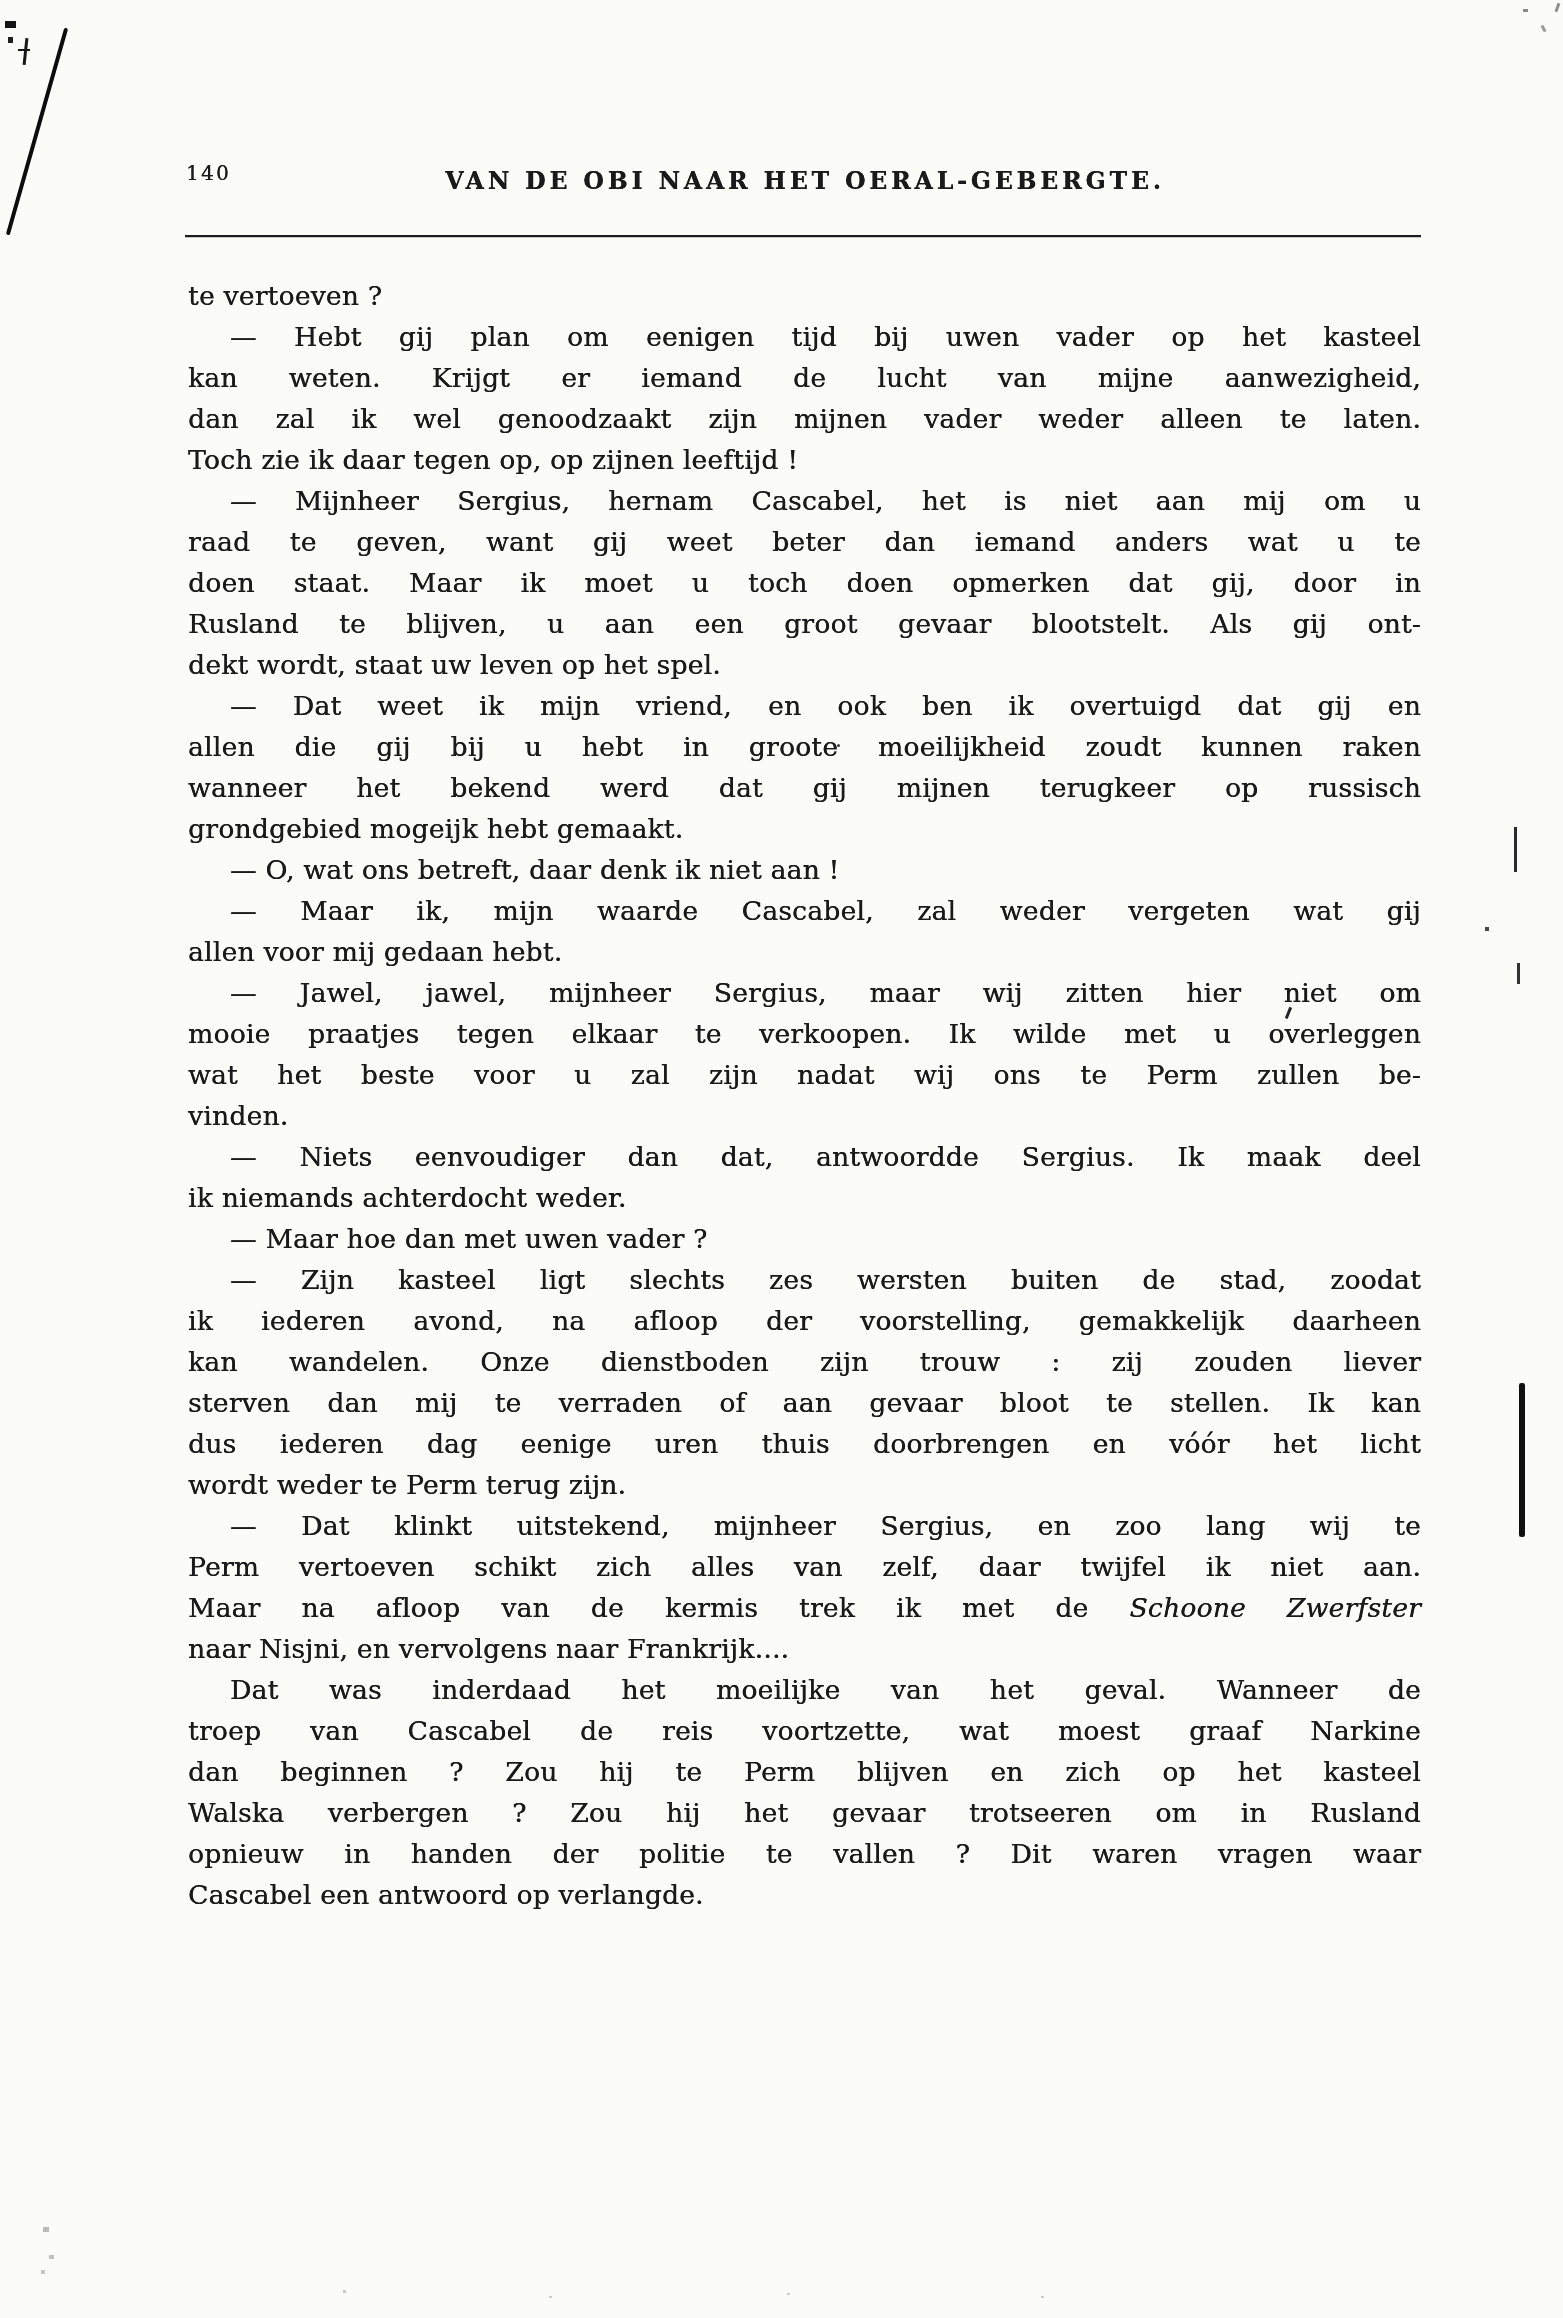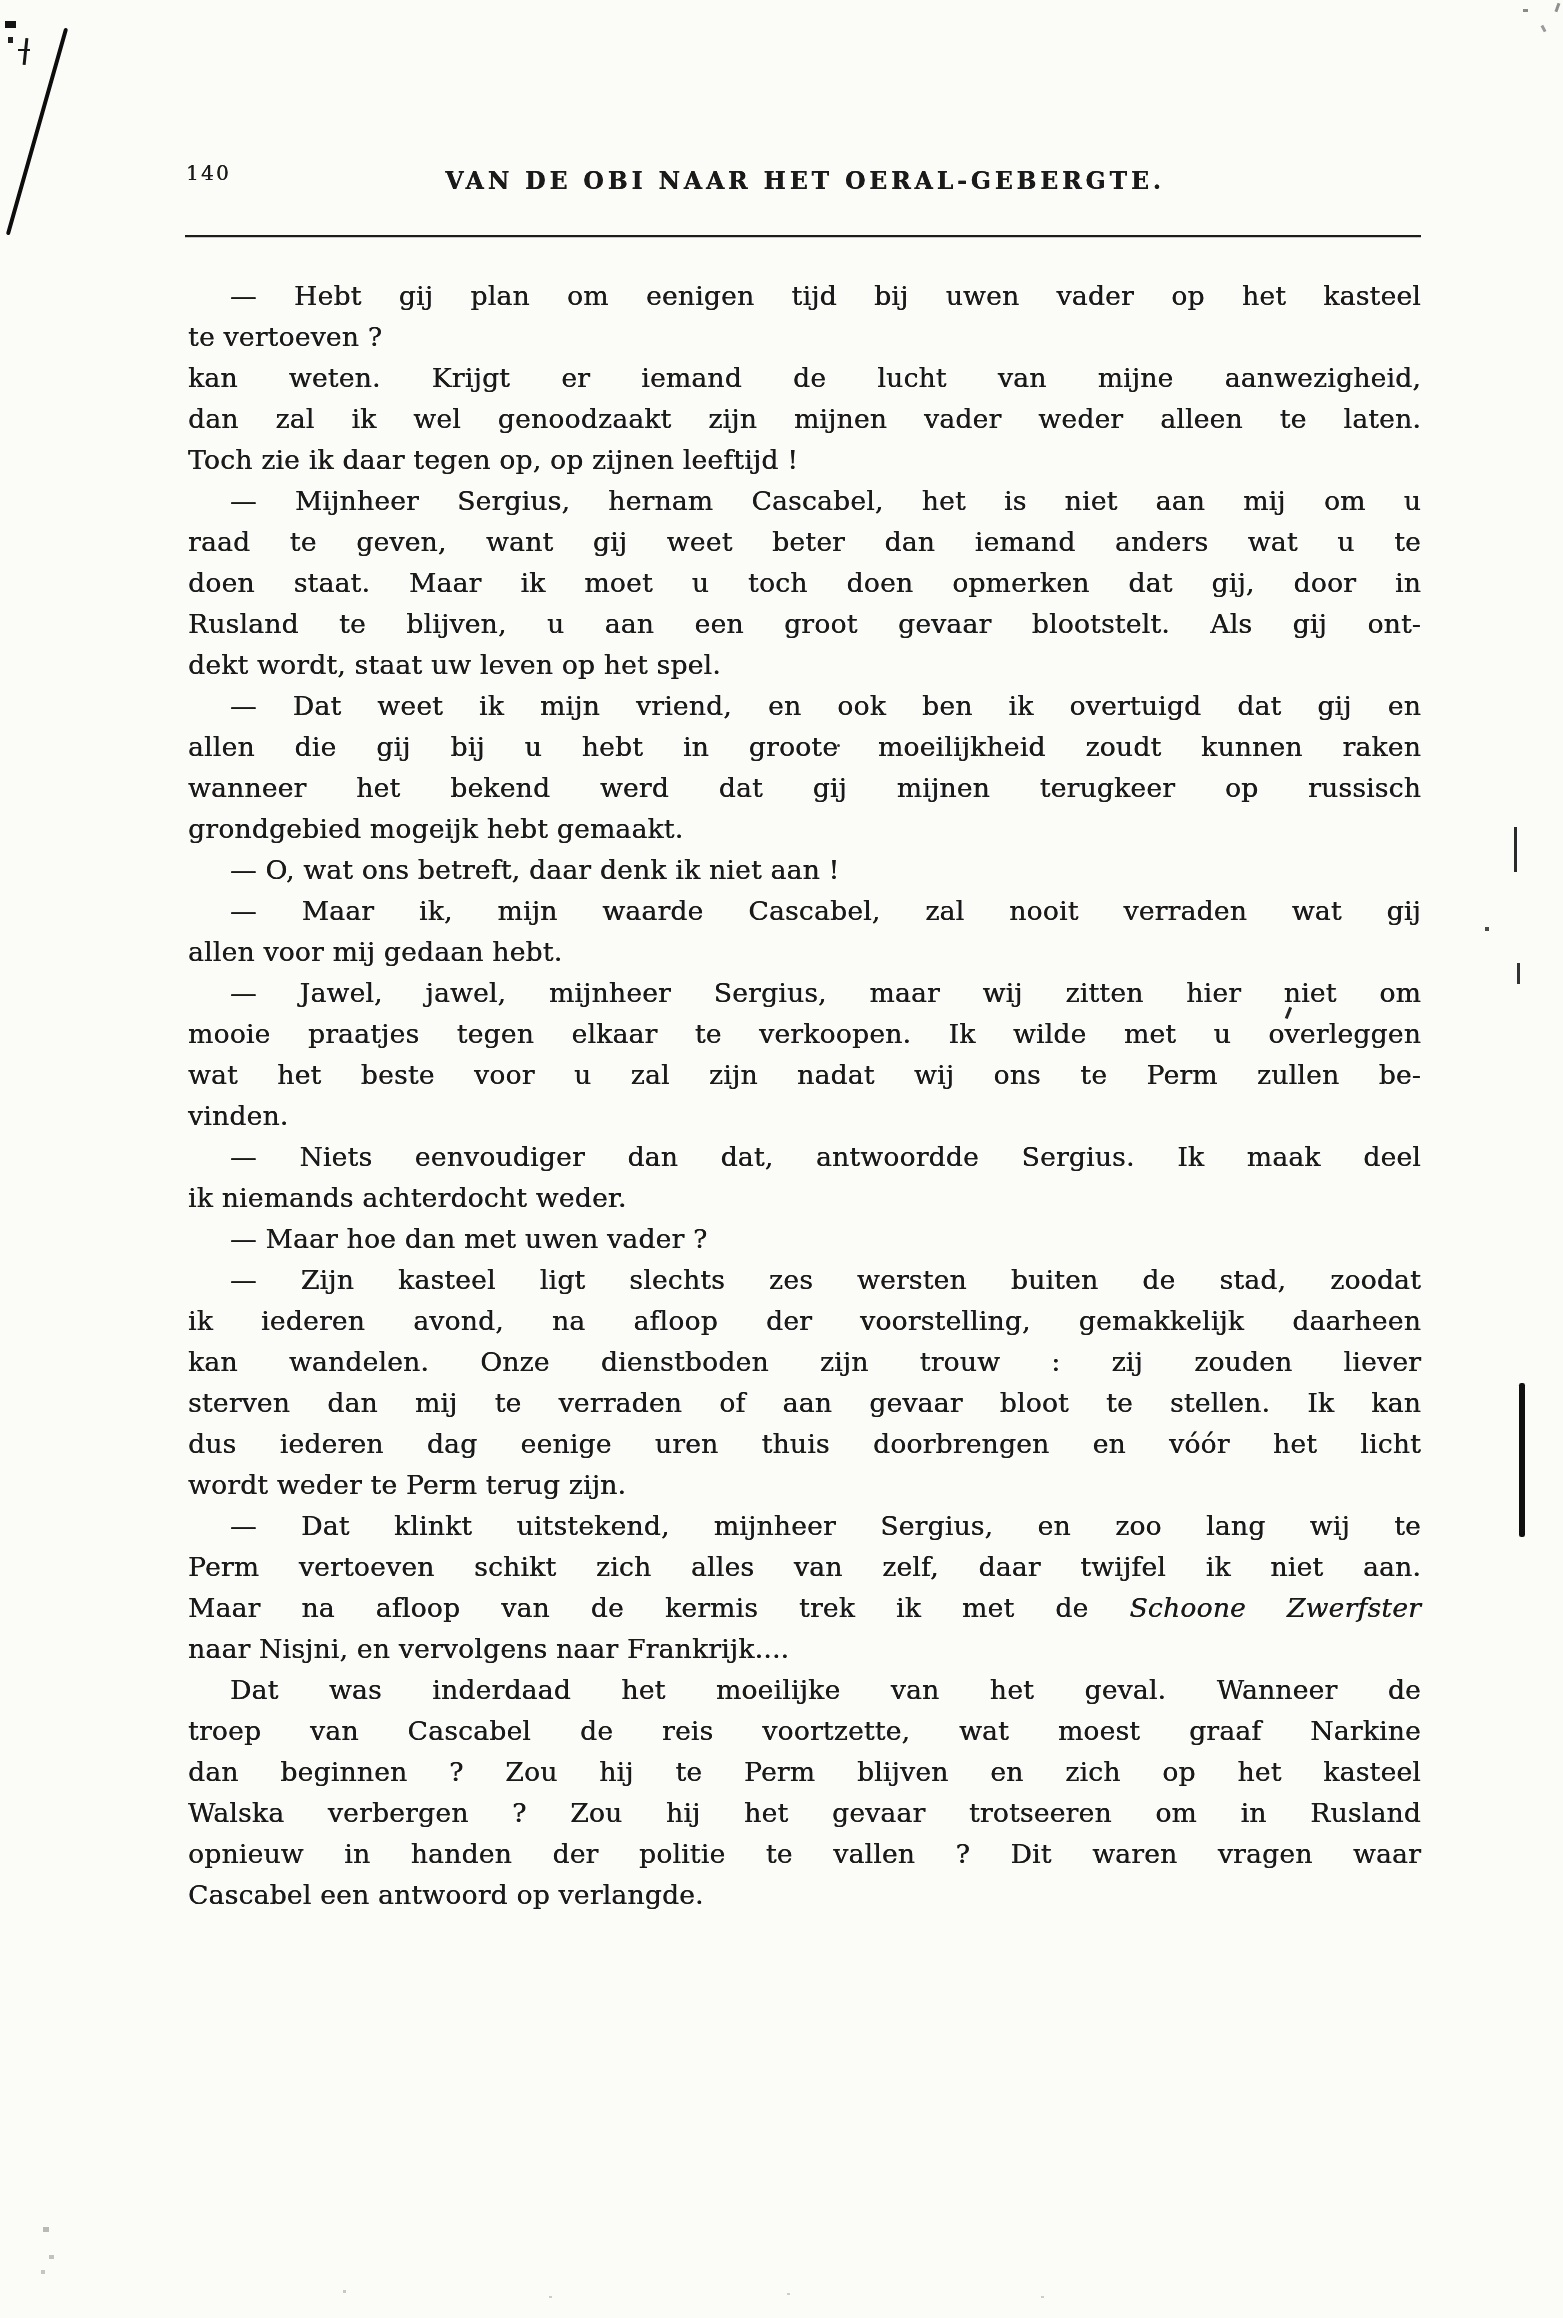--- a/index.html
+++ b/index.html
@@ -90,36 +90,36 @@
 <div class="art bb-d1"></div>
 <div class="art bb-d2"></div>
 <div class="art bb-d3"></div>
 <div class="art bb-d4"></div>
 
 <div class="pageno ink">140</div>
 <div class="running-head ink">VAN DE OBI NAAR HET OERAL-GEBERGTE.</div>
 <div class="head-rule"></div>
 
 <div class="textblock ink">
+  <div class="line">te vertoeven ?</div>
   <div class="line ind j">— Hebt gij plan om eenigen tijd bij uwen vader op het kasteel</div>
-  <div class="line">te vertoeven ?</div>
   <div class="line j">kan weten. Krijgt er iemand de lucht van mijne aanwezigheid,</div>
   <div class="line j">dan zal ik wel genoodzaakt zijn mijnen vader weder alleen te laten.</div>
   <div class="line">Toch zie ik daar tegen op, op zijnen leeftijd !</div>
   <div class="line ind j">— Mijnheer Sergius, hernam Cascabel, het is niet aan mij om u</div>
   <div class="line j">raad te geven, want gij weet beter dan iemand anders wat u te</div>
   <div class="line j">doen staat. Maar ik moet u toch doen opmerken dat gij, door in</div>
   <div class="line j">Rusland te blijven, u aan een groot gevaar blootstelt. Als gij ont-</div>
   <div class="line">dekt wordt, staat uw leven op het spel.</div>
   <div class="line ind j">— Dat weet ik mijn vriend, en ook ben ik overtuigd dat gij en</div>
   <div class="line j">allen die gij bij u hebt in groote moeilijkheid zoudt kunnen raken</div>
   <div class="line j">wanneer het bekend werd dat gij mijnen terugkeer op russisch</div>
   <div class="line">grondgebied mogeijk hebt gemaakt.</div>
   <div class="line ind">— O, wat ons betreft, daar denk ik niet aan !</div>
-  <div class="line ind j">— Maar ik, mijn waarde Cascabel, zal nooit verraden wat gij</div>
+  <div class="line ind j">— Maar ik, mijn waarde Cascabel, zal weder vergeten wat gij</div>
   <div class="line">allen voor mij gedaan hebt.</div>
   <div class="line ind j">— Jawel, jawel, mijnheer Sergius, maar wij zitten hier niet om</div>
   <div class="line j">mooie praatjes tegen elkaar te verkoopen. Ik wilde met u overleggen</div>
   <div class="line j">wat het beste voor u zal zijn nadat wij ons te Perm zullen be-</div>
   <div class="line">vinden.</div>
   <div class="line ind j">— Niets eenvoudiger dan dat, antwoordde Sergius. Ik maak deel</div>
   <div class="line">ik niemands achterdocht weder.</div>
   <div class="line ind">— Maar hoe dan met uwen vader ?</div>
   <div class="line ind j">— Zijn kasteel ligt slechts zes wersten buiten de stad, zoodat</div>
   <div class="line j">ik iederen avond, na afloop der voorstelling, gemakkelijk daarheen</div>

